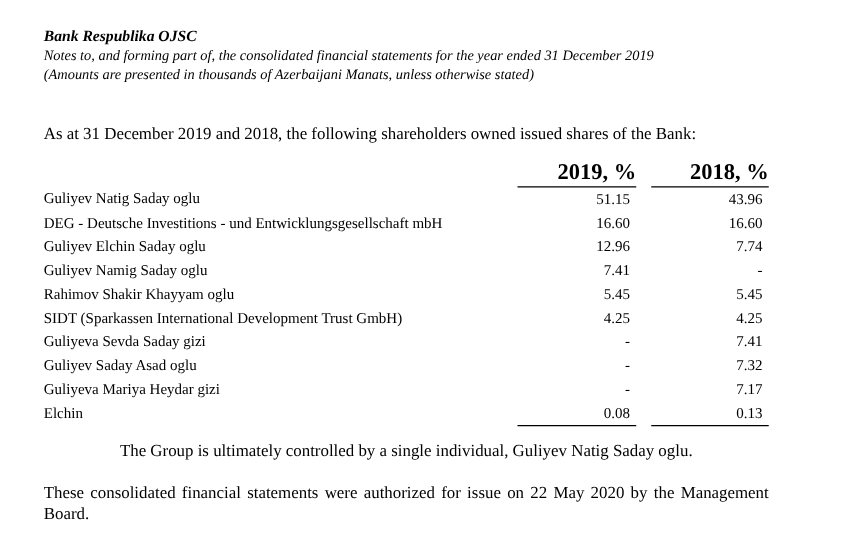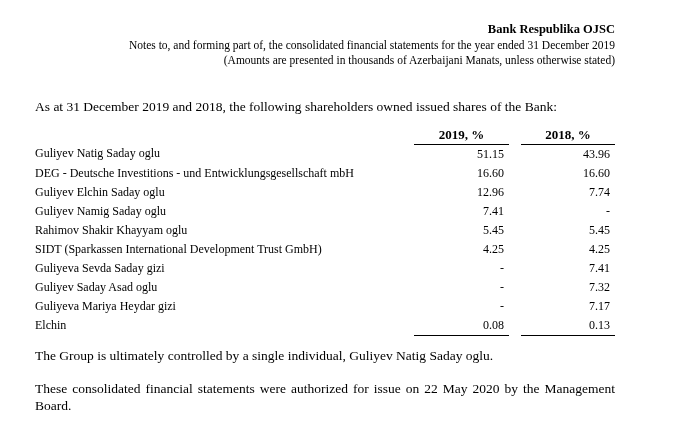--- a/index.html
+++ b/index.html
@@ -8,21 +8,22 @@
     background: #ffffff;
     color: #000000;
     font-family: "Liberation Serif", "DejaVu Serif", serif;
     overflow: hidden;
   }
   .page { width: 678px; height: 438px; position: relative; }
   .content { padding: 22px 63px 0 35px; }
 
   
   .doc-header {
-    text-align: right;
+    text-align: left;
+    font-style: italic;
     font-size: 11.5px;
     line-height: 15.5px;
   }
   .doc-header .bank-name {
     font-weight: bold;
     font-size: 12.5px;
   }
 
   
   .intro {
@@ -40,22 +41,22 @@
     margin-top: 13px;
     font-size: 12px;
   }
   col.c-name { width: auto; }
   col.c-2019 { width: 95px; }
   col.c-gap  { width: 12px; }
   col.c-2018 { width: 94px; }
 
   th {
     font-weight: bold;
-    font-size: 13px;
-    text-align: center;
+    font-size: 18px;
+    text-align: right;
     vertical-align: bottom;
     height: 14px;
     padding: 0 0 1px 0;
   }
   th.underlined { border-bottom: 1.5px solid #000; }
 
   tbody td {
     height: 19px;
     padding: 0;
     vertical-align: middle;
@@ -67,21 +68,21 @@
   tr.rule-below td.val-cell { border-bottom: 1.5px solid #000; }
   tr.total-row td { font-weight: bold; }
   tr.total-row td.val-cell { border-bottom: 4px double #000; }
 
   
   .para {
     margin: 0;
     font-size: 13.5px;
     line-height: 17px;
   }
-  .para.control { margin-top: 11px; }
+  .para.control { margin-top: 11px; text-align: center; }
   .para.authorization { margin-top: 16px; text-align: justify; }
 </style>
 </head>
 <body>
 
 <div class="page">
   <div class="content">
 
     <div class="doc-header">
       <div class="bank-name">Bank Respublika OJSC</div>

